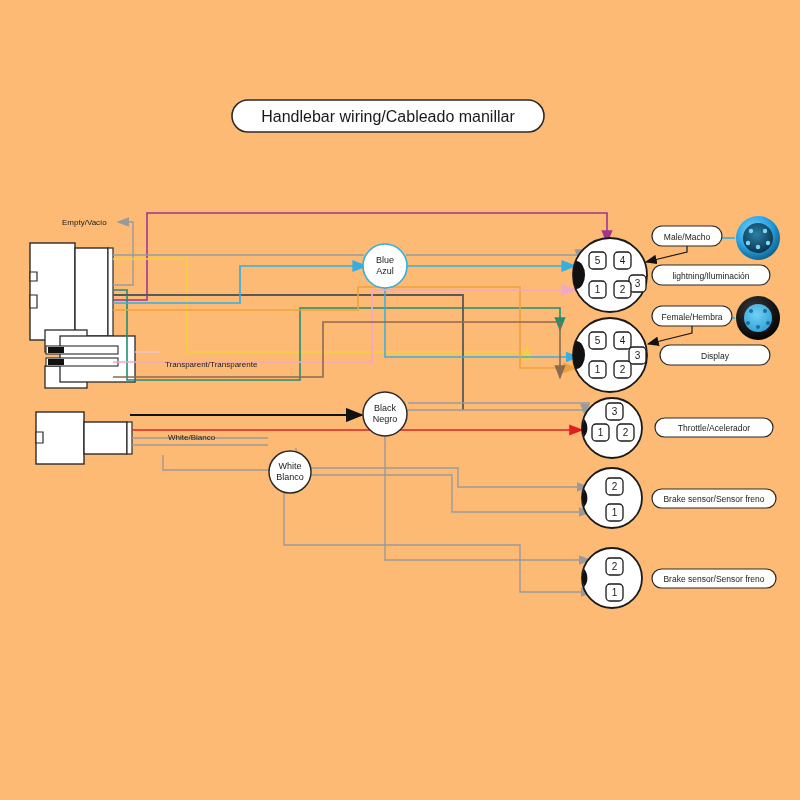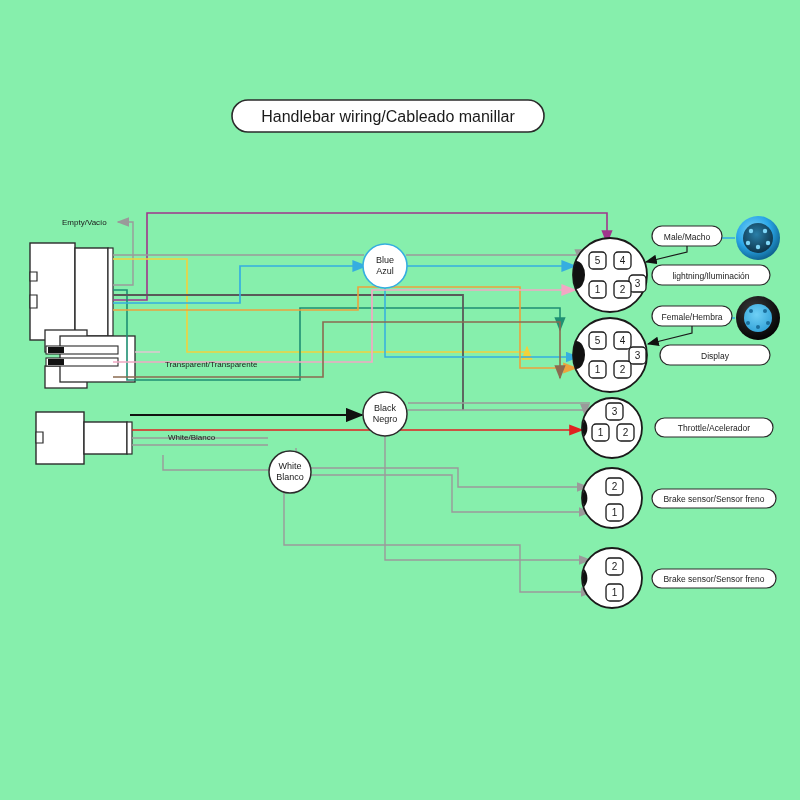--- a/index.html
+++ b/index.html
@@ -1,17 +1,17 @@
 <!DOCTYPE html>
 <html><head>
 <meta charset="utf-8">
 <style>
   html,body{margin:0;padding:0;background:#ffffff;}
   body{width:800px;height:800px;font-family:"Liberation Sans",sans-serif;overflow:hidden;}
-  #stage{position:relative;width:800px;height:800px;background:#86efac;}
+  #stage{position:relative;width:800px;height:800px;background:#fdba74;}
   svg#diagram{position:absolute;left:0;top:0;width:800px;height:800px;}
   .lbl-txt{font-family:"Liberation Sans",sans-serif;fill:#1a1a1a;}
 </style>
 </head>
 <body>
 
 <div id="stage">
 <svg id="diagram" viewBox="0 0 800 800">
 
   <defs>

